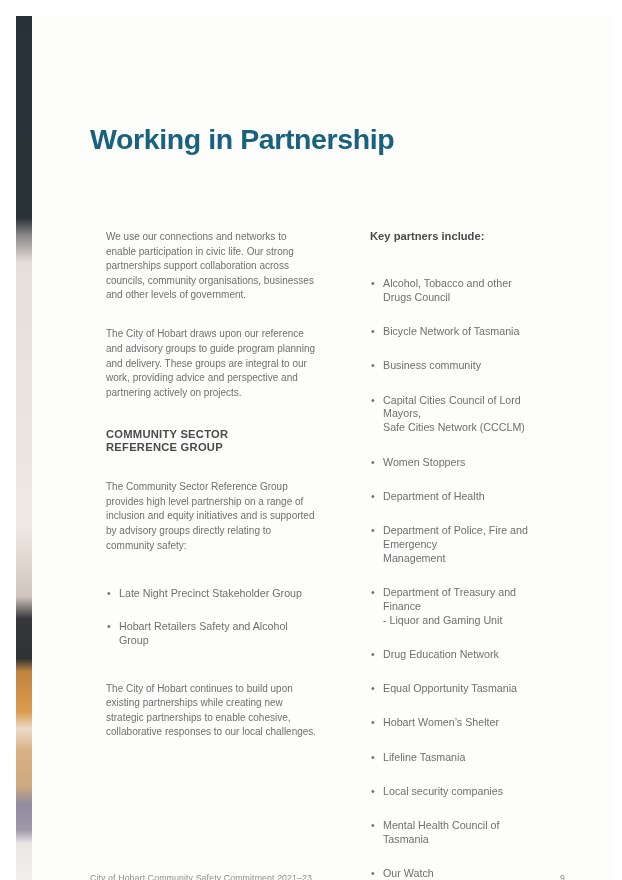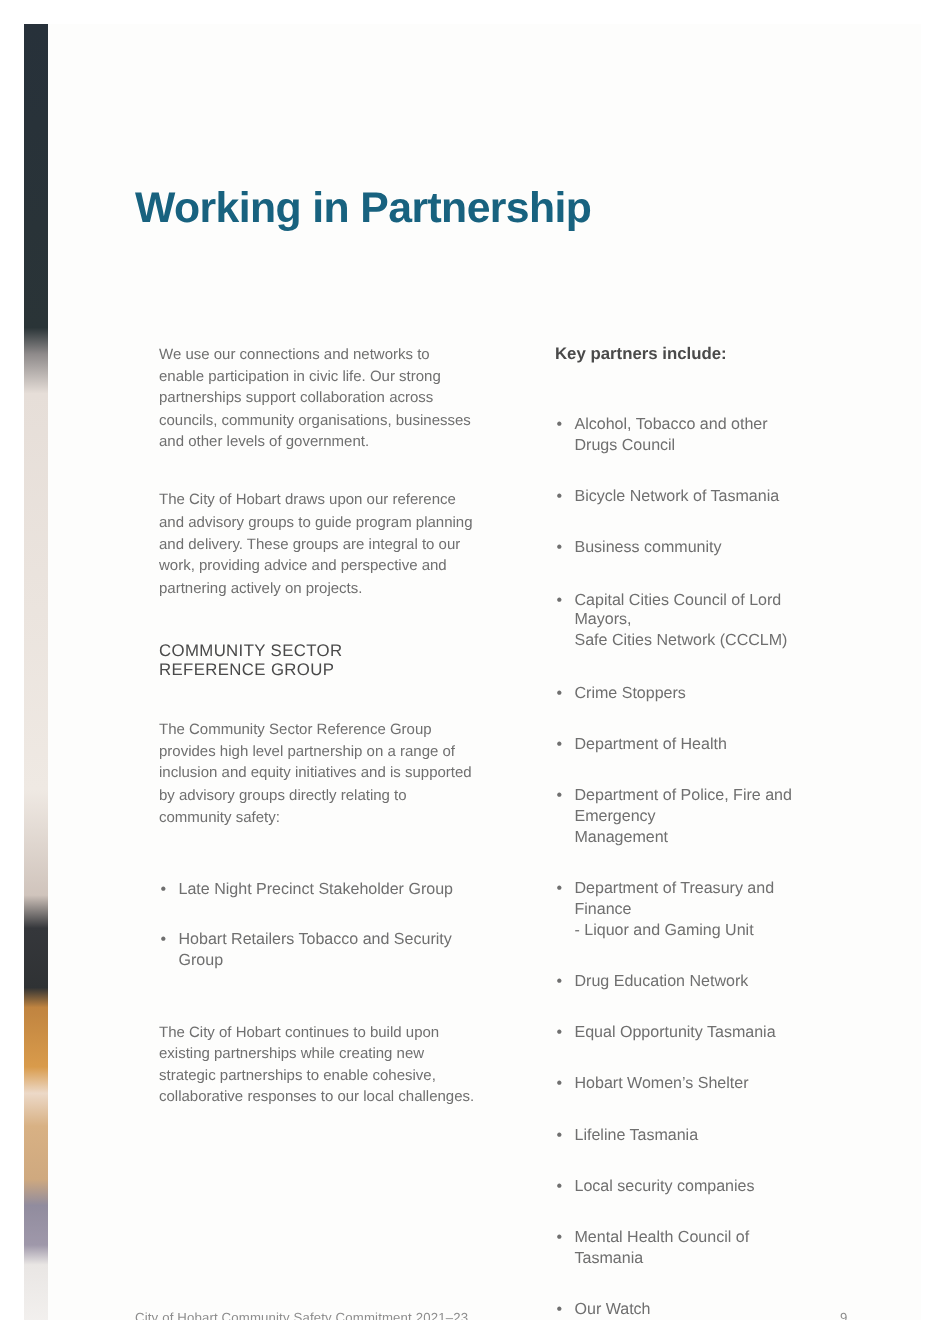--- a/index.html
+++ b/index.html
@@ -56,21 +56,21 @@
     font-size: 10px;
     line-height: 14.6px;
     color: #6f6f6f;
     white-space: pre-line;
     margin-bottom: 8.5px;
   }
 
   .section-heading {
     font-size: 11.2px;
     line-height: 12.9px;
-    font-weight: 400;
+    font-weight: 700;
     letter-spacing: 0.25px;
     color: #4a4a4a;
     white-space: pre-line;
     margin-top: 12px;
     margin-bottom: 10px;
   }
 
   .partners-heading {
     font-size: 11.2px;
     font-weight: 700;
@@ -136,37 +136,37 @@
 partnering actively on projects.</p>
         <h2 class="section-heading">COMMUNITY SECTOR
 REFERENCE GROUP</h2>
         <p class="body-text">The Community Sector Reference Group
 provides high level partnership on a range of
 inclusion and equity initiatives and is supported
 by advisory groups directly relating to
 community safety:</p>
         <ul class="bullet-list left-bullets">
           <li>Late Night Precinct Stakeholder Group</li>
-          <li>Hobart Retailers Tobacco and Security Group</li>
+          <li>Hobart Retailers Safety and Alcohol Group</li>
         </ul>
         <p class="body-text">The City of Hobart continues to build upon
 existing partnerships while creating new
 strategic partnerships to enable cohesive,
 collaborative responses to our local challenges.</p>
       </div>
 
       <div class="col-right">
         <h2 class="partners-heading">Key partners include:</h2>
         <ul class="bullet-list partners-list">
           <li>Alcohol, Tobacco and other Drugs Council</li>
           <li>Bicycle Network of Tasmania</li>
           <li>Business community</li>
           <li>Capital Cities Council of Lord Mayors,
 Safe Cities Network (CCCLM)</li>
-          <li>Crime Stoppers</li>
+          <li>Women Stoppers</li>
           <li>Department of Health</li>
           <li>Department of Police, Fire and Emergency
 Management</li>
           <li>Department of Treasury and Finance
 - Liquor and Gaming Unit</li>
           <li>Drug Education Network</li>
           <li>Equal Opportunity Tasmania</li>
           <li>Hobart Women’s Shelter</li>
           <li>Lifeline Tasmania</li>
           <li>Local security companies</li>

